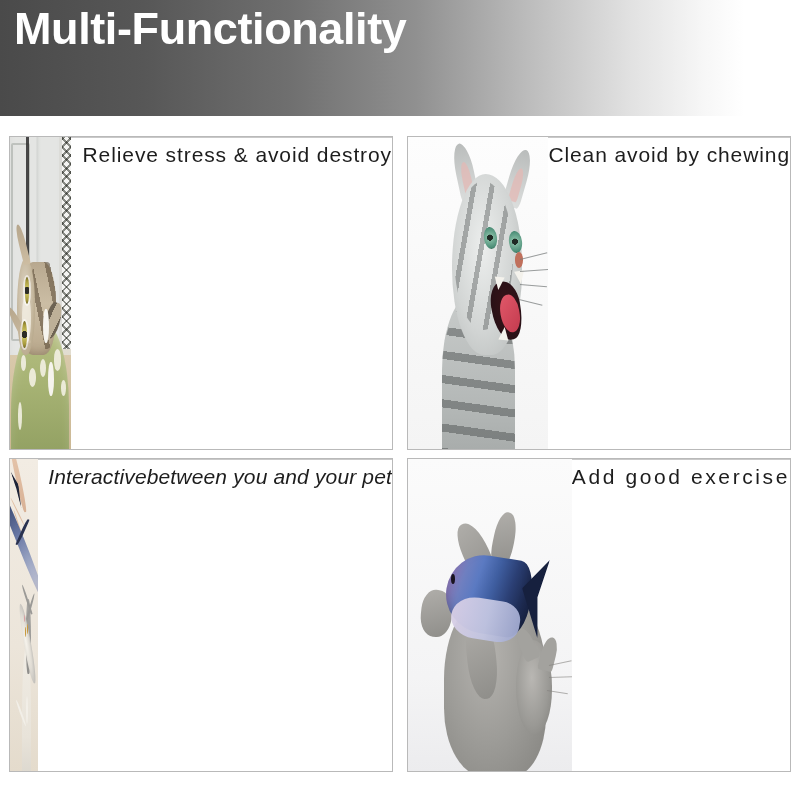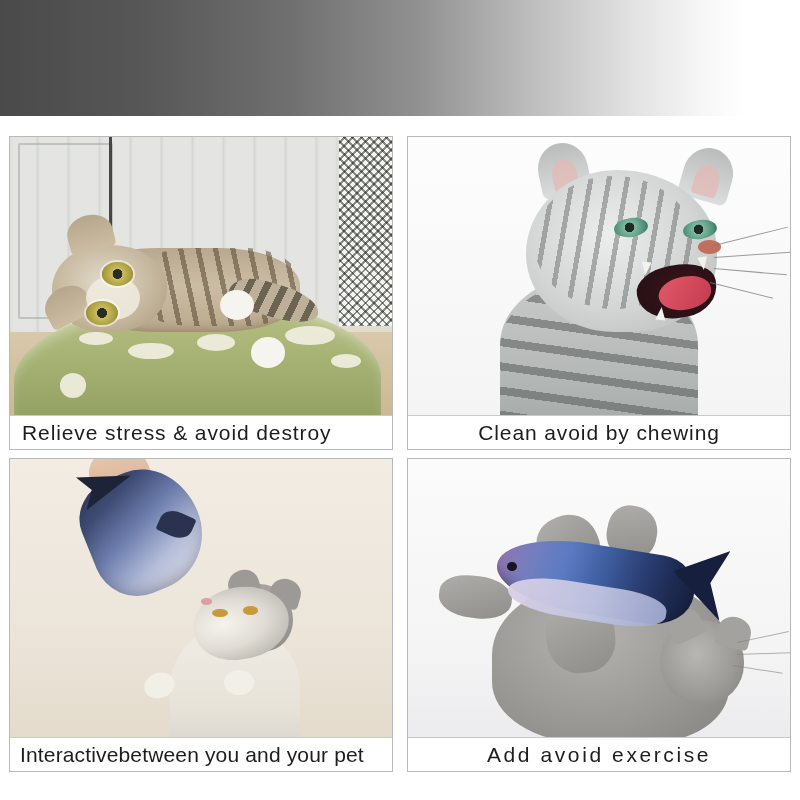--- a/index.html
+++ b/index.html
@@ -68,21 +68,21 @@
     column-gap: 14px;
     row-gap: 8px;
     background: #ffffff;
   }
 
   .panel {
     position: relative;
     border: 1px solid #b9b9b9;
     background: #ffffff;
     display: flex;
-    flex-direction: column;
+    flex-direction: row;
     overflow: hidden;
   }
   .photo {
     position: relative;
     flex: 1 1 auto;
     overflow: hidden;
   }
   .caption {
     flex: 0 0 auto;
     height: 33px;
@@ -90,21 +90,21 @@
     background: #ffffff;
     border-top: 1px solid #c9c9c9;
     color: #1d1d1d;
     font-size: 21px;
     white-space: nowrap;
     overflow: hidden;
   }
   .caption.left   { text-align: left; padding-left: 12px; letter-spacing: 0.9px; }
   .caption.center { text-align: center; letter-spacing: 0.9px; }
   .caption.wide   { text-align: center; letter-spacing: 2.6px; }
-  .caption.tight  { text-align: left; padding-left: 10px; letter-spacing: 0.15px; }
+  .caption.tight  { text-align: left; padding-left: 10px; letter-spacing: 0.15px; font-style: italic; }
 
   
   .p1 { background:
       linear-gradient(to bottom, #e9e7e0 0%, #e5e3da 55%, #d9cfbb 100%); }
   .p1 .door {
     position: absolute; left: 0; top: 0; width: 86%; height: 74%;
     background:
       repeating-linear-gradient(to right,
         #e4e5e3 0px, #e4e5e3 26px, #d2d4d2 27px, #dfe1de 29px, #e4e5e3 31px);
     box-shadow: inset 0 -8px 14px -8px rgba(0,0,0,.18);
@@ -388,20 +388,21 @@
   }
   .p4 .whisker4 {
     position: absolute; height: 1px; background: rgba(130,129,125,.6);
     transform-origin: left center;
   }
 </style>
 </head>
 <body>
 
 <div class="header">
+  <div class="header-title">Multi-Functionality</div>
 </div>
 
 <div class="grid">
 
   <div class="panel">
     <div class="photo p1">
       <div class="door"></div>
       <div class="door-panel"></div>
       <div class="door-edge"></div>
       <div class="lattice"></div>
@@ -490,16 +491,16 @@
       <div class="leg4 b"></div>
       <div class="leg4 d"></div>
       <div class="fish4"></div>
       <div class="fish4-belly"></div>
       <div class="fish4-tail"></div>
       <div class="fish4-eye"></div>
       <div class="whisker4" style="left:86%;top:66%;width:14%;transform:rotate(-12deg);"></div>
       <div class="whisker4" style="left:86%;top:70%;width:14%;transform:rotate(-2deg);"></div>
       <div class="whisker4" style="left:85%;top:74%;width:13%;transform:rotate(9deg);"></div>
     </div>
-    <div class="caption wide">Add avoid exercise</div>
+    <div class="caption wide">Add good exercise</div>
   </div>
 
 </div>
 
 </body></html>

